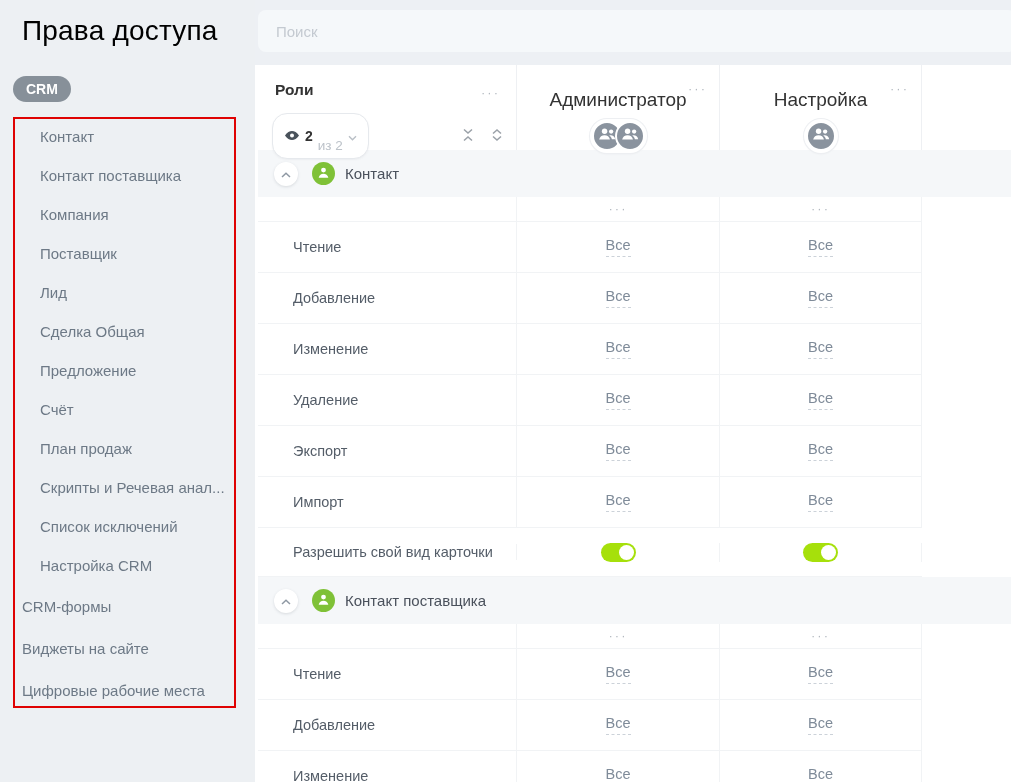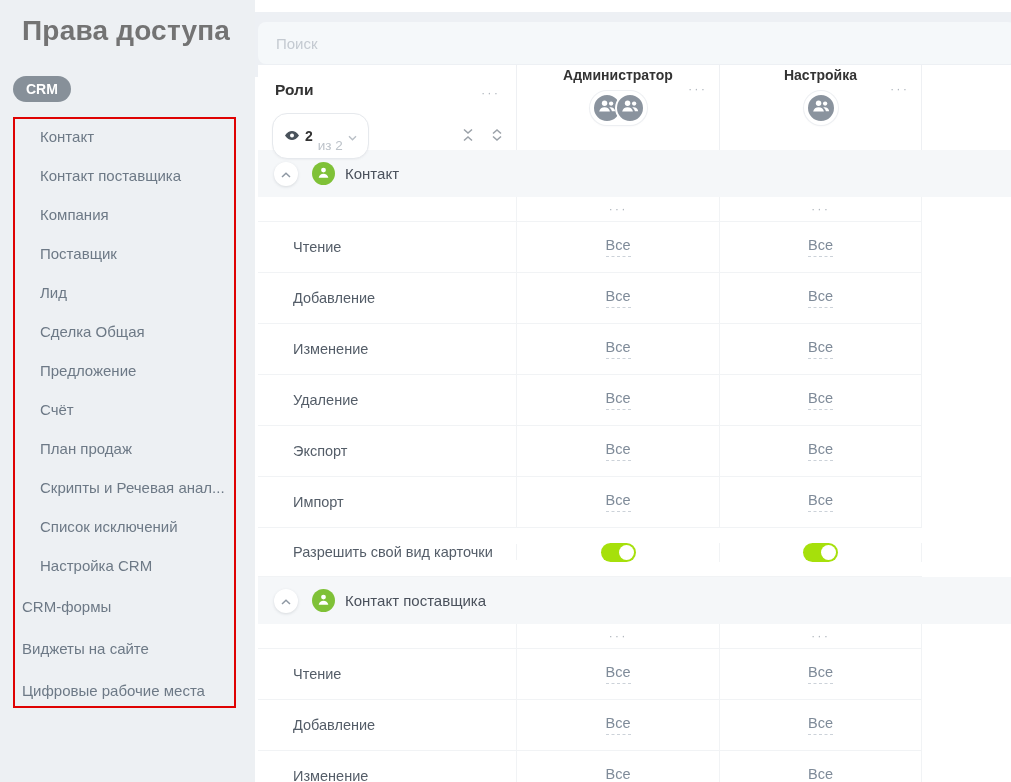--- a/index.html
+++ b/index.html
@@ -13,33 +13,33 @@
   body{
     width:1011px;height:782px;overflow:hidden;background:#fff;
     font-family:"Liberation Sans","DejaVu Sans",sans-serif;
     -webkit-font-smoothing:antialiased;
   }
   .app{position:relative;width:1011px;height:782px;}
 
   
   .sidebar{position:absolute;left:0;top:0;width:255px;height:100%;background:#edf0f3;}
   .sidebar-title{margin:0;position:absolute;left:22px;top:14px;font-size:28px;line-height:34px;
-    font-weight:700;color:#737373;letter-spacing:.2px;white-space:nowrap;}
+    font-weight:400;color:#000000;letter-spacing:.2px;white-space:nowrap;}
   .crm-badge{position:absolute;left:13px;top:76px;background:#879099;color:#fff;
     font-size:14px;font-weight:700;padding:4px 13px;border-radius:14px;line-height:18px;}
   .highlight-box{position:absolute;left:13px;top:117px;width:223px;height:591px;
     border:2px solid var(--c-red);pointer-events:none;z-index:5;}
   .menu{position:absolute;left:13px;top:117px;width:223px;}
   .menu-item{display:flex;align-items:center;font-size:15px;color:#6d7986;cursor:pointer;white-space:nowrap;}
   .menu-item.sub{height:39px;padding-left:27px;}
   .menu-item.root{height:42px;padding-left:9px;}
 
   
   .main{position:absolute;left:255px;top:0;width:756px;height:100%;background:#fff;}
-  .topband{position:absolute;left:0;top:12px;width:756px;height:65px;background:#edf0f4;}
+  .topband{position:absolute;left:0;top:0;width:756px;height:65px;background:#edf0f4;}
   .search{position:absolute;left:3px;top:10px;width:758px;height:42px;background:#f5f8fa;
     border:none;border-radius:8px;padding:0 18px;font-size:15px;color:#525b66;outline:none;
     font-family:inherit;}
   .search::placeholder{color:#c4cad1;}
 
   .grid{position:absolute;left:3px;top:65px;width:753px;}
   .grid-header{position:relative;height:85px;background:#fff;display:flex;}
   .col-roles{width:259px;position:relative;border-right:1px solid #eef0f3;}
   .roles-top{display:flex;justify-content:space-between;align-items:flex-end;padding:16px 12px 0 17px;}
   .roles-title{font-size:15.5px;font-weight:600;color:#333;}
@@ -48,21 +48,21 @@
   .roles-bottom{position:absolute;left:14px;right:12px;top:48px;display:flex;
     justify-content:space-between;align-items:center;}
   .chip{display:inline-flex;align-items:center;gap:5px;background:#fff;border:1px solid #e6e9ed;
     border-radius:15px;padding:5px 11px;cursor:pointer;box-shadow:0 1px 2px rgba(83,92,105,.06);font-family:inherit;}
   .chip b{font-size:14px;color:#333;}
   .chip .chip-sub{font-size:13.5px;color:#bcc2c9;margin-top:19px;}
   .hdr-icons{display:flex;gap:15px;align-items:center;}
   .icon-btn{background:none;border:none;padding:0;cursor:pointer;display:flex;align-items:center;}
 
   .col-role{position:relative;text-align:center;border-right:1px solid #eef0f3;}
-  .role-name{display:block;margin-top:2px;font-size:14px;font-weight:700;color:#333;}
+  .role-name{display:block;margin-top:24px;font-size:19px;font-weight:400;color:#333;}
   .role-dots{position:absolute;right:8px;top:18px;}
   .role-members{display:inline-flex;margin-top:8px;background:#fff;border-radius:20px;
     padding:2px;box-shadow:0 0 0 1px #edeff2,0 1px 2px rgba(83,92,105,.08);cursor:pointer;}
   .avatar-circle{width:30px;height:30px;border-radius:50%;background:var(--c-avatar);
     border:2px solid #fff;display:flex;align-items:center;justify-content:center;}
   .avatar-circle + .avatar-circle{margin-left:-7px;}
 
   
   .section-header{height:47px;width:753px;background:#f5f7f9;display:flex;align-items:center;
     padding-left:16px;}

